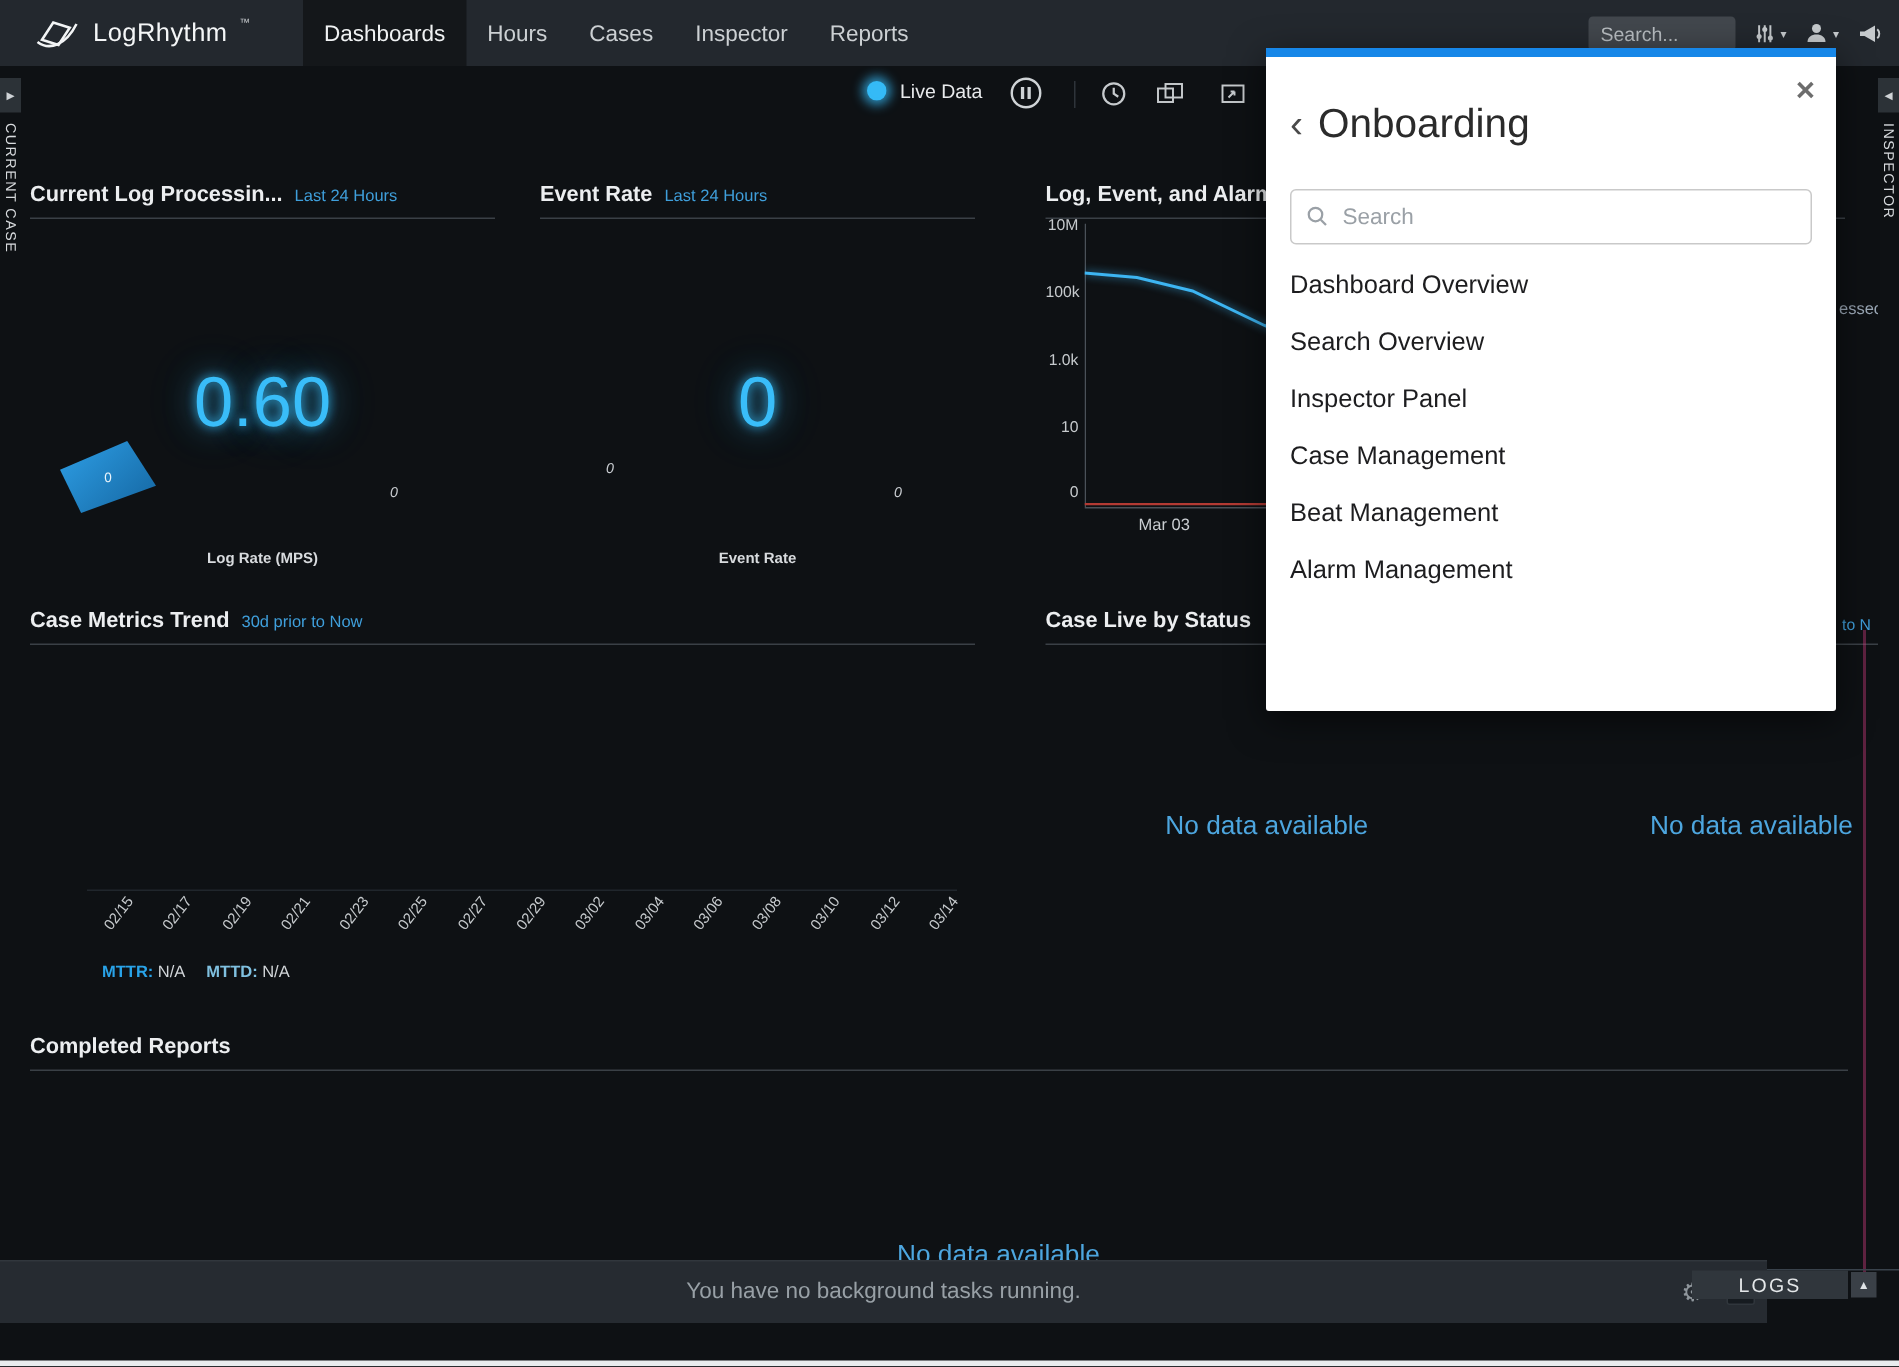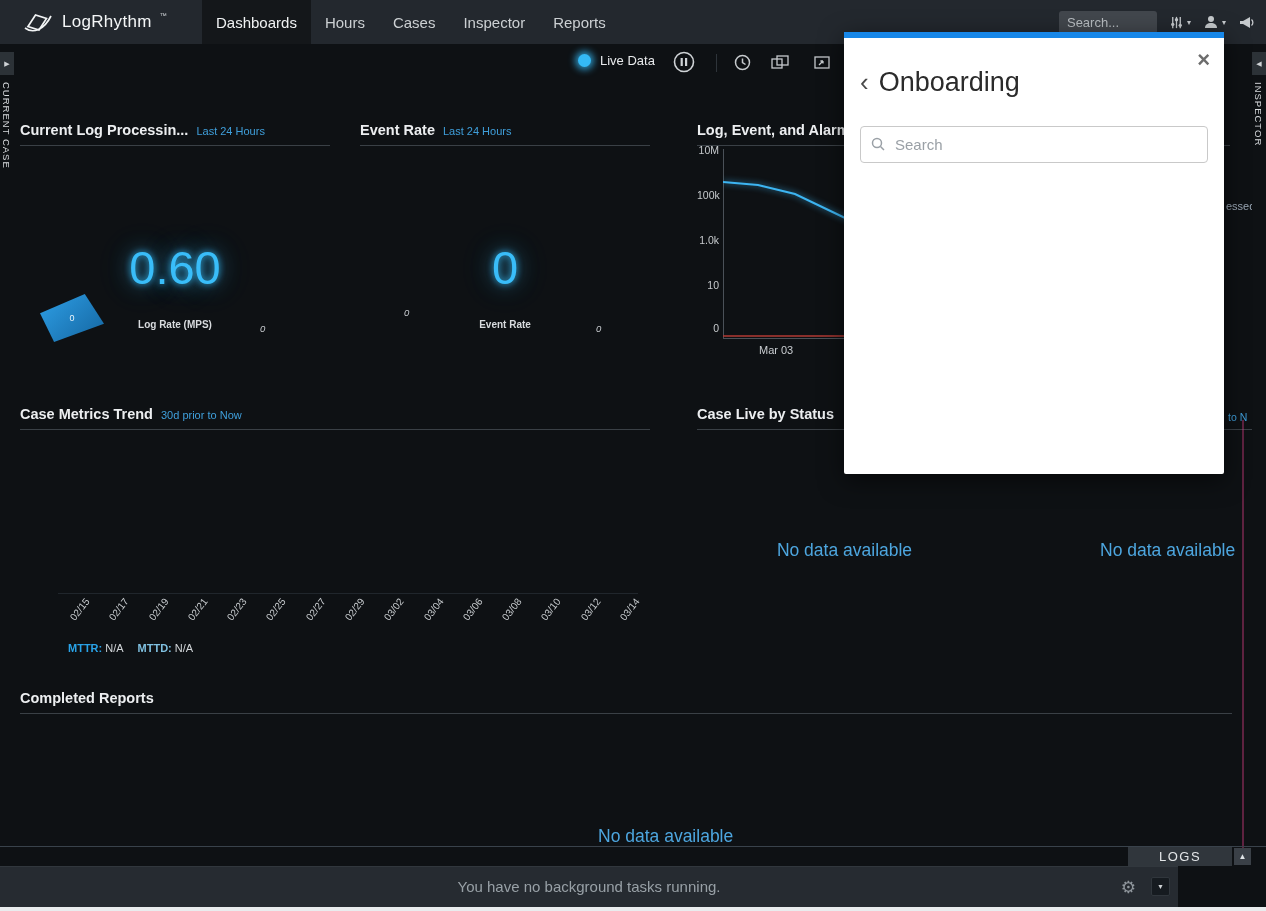--- a/index.html
+++ b/index.html
@@ -39,21 +39,21 @@
   .rail-label{position:absolute;top:38px;left:1px;writing-mode:vertical-rl;font-size:9.5px;
               letter-spacing:1px;color:#d8dbde;cursor:pointer;white-space:nowrap;}
 
   
   .panel{position:absolute;}
   .title-row{display:flex;align-items:baseline;gap:8px;border-bottom:1px solid #3a4046;padding-bottom:7px;}
   .p-title{font-weight:bold;font-size:14.5px;color:#eceef0;white-space:nowrap;}
   .p-range{font-size:11px;color:#3f9fdb;cursor:pointer;white-space:nowrap;}
   .big-val{position:absolute;left:0;width:100%;text-align:center;font-size:47px;color:#39bdf9;
            text-shadow:0 0 7px rgba(57,189,249,.95),0 0 20px rgba(57,189,249,.55),0 0 36px rgba(57,189,249,.3);}
-  .gauge-caption{position:absolute;left:0;width:100%;text-align:center;font-size:10px;font-weight:bold;color:#d8dbde;}
+  .gauge-caption{position:absolute;left:0;width:100%;text-align:center;font-size:10px;font-weight:bold;color:#d8dbde;margin-top:48px;}
   .gauge-tick{position:absolute;font-size:9.5px;font-style:italic;color:#c9cdd1;}
   .wedge{position:absolute;left:20px;top:172px;width:64px;height:48px;
          clip-path:polygon(0 40%,70% 0,100% 62%,22% 100%);
          background:linear-gradient(135deg,#2e9fe6,#1465a0);
          display:flex;align-items:center;justify-content:center;}
   .wedge span{font-size:9px;color:#eaf4fb;font-style:normal;}
   .ytick{position:absolute;left:0;width:22px;text-align:right;font-size:10.5px;color:#c6cacd;}
   .xtick{position:absolute;font-size:11px;color:#c9cdd1;}
   .no-data{position:absolute;font-size:17.5px;color:#4da6df;white-space:nowrap;}
   .dates{position:absolute;left:38px;top:190px;width:575px;display:flex;justify-content:space-between;height:44px;}
@@ -69,21 +69,21 @@
   .frag-range{left:1228px;top:411px;font-size:10.5px;color:#3f9fdb;}
   .pink-line{position:absolute;left:1242px;top:420px;width:2px;height:428px;background:rgba(214,60,130,.4);}
 
   
   .logs-line{position:absolute;left:0;top:846px;width:1266px;height:1px;background:#39424b;z-index:8;}
   .logs-tab{position:absolute;left:1128px;top:847px;width:104px;height:19px;background:#30363c;
             display:flex;align-items:center;justify-content:center;font-size:13px;letter-spacing:1.5px;
             color:#e4e7e9;cursor:pointer;z-index:9;}
   .logs-up{position:absolute;left:1234px;top:848px;width:17px;height:17px;background:#3a4047;
            display:flex;align-items:center;justify-content:center;font-size:8px;color:#dfe3e6;cursor:pointer;z-index:9;}
-  .statusbar{position:absolute;left:0;top:866px;width:1178px;height:41px;background:#262b31;
+  .statusbar{position:absolute;left:0;top:840px;width:1178px;height:41px;background:#262b31;
              border-top:1px solid #31373d;z-index:8;}
   .status-text{position:absolute;left:0;width:100%;text-align:center;top:11px;font-size:15px;color:#98a0a6;}
   .gear{position:absolute;right:42px;top:10px;font-size:17px;color:#8f969c;cursor:pointer;}
   .status-down{position:absolute;right:8px;top:10px;width:17px;height:17px;background:#161b20;
                border:1px solid #30363c;border-radius:2px;display:flex;align-items:center;
                justify-content:center;font-size:7px;color:#cfd3d6;cursor:pointer;}
   .bottom-strip{position:absolute;left:0;top:907px;width:1266px;height:4px;background:#e9ecee;z-index:10;}
 
   
   .popup{position:absolute;left:844px;top:32px;width:380px;height:442px;background:#fff;
@@ -319,15 +319,23 @@
       <span class="popup-back">‹</span>
       <h1 class="popup-title">Onboarding</h1>
     </div>
     <div class="popup-search">
       <svg width="16" height="16" viewBox="0 0 16 16">
         <circle cx="7" cy="7" r="4.5" stroke="#9aa0a6" stroke-width="1.5" fill="none"></circle>
         <line x1="10.5" y1="10.5" x2="14" y2="14" stroke="#9aa0a6" stroke-width="1.5"></line>
       </svg>
       <input placeholder="Search" style="">
     </div>
+    <ul class="popup-list">
+      <li>Dashboard Overview</li>
+      <li>Search Overview</li>
+      <li>Inspector Panel</li>
+      <li>Case Management</li>
+      <li>Beat Management</li>
+      <li>Alarm Management</li>
+    </ul>
   </aside>
 
 </div>
 
 </body></html>

